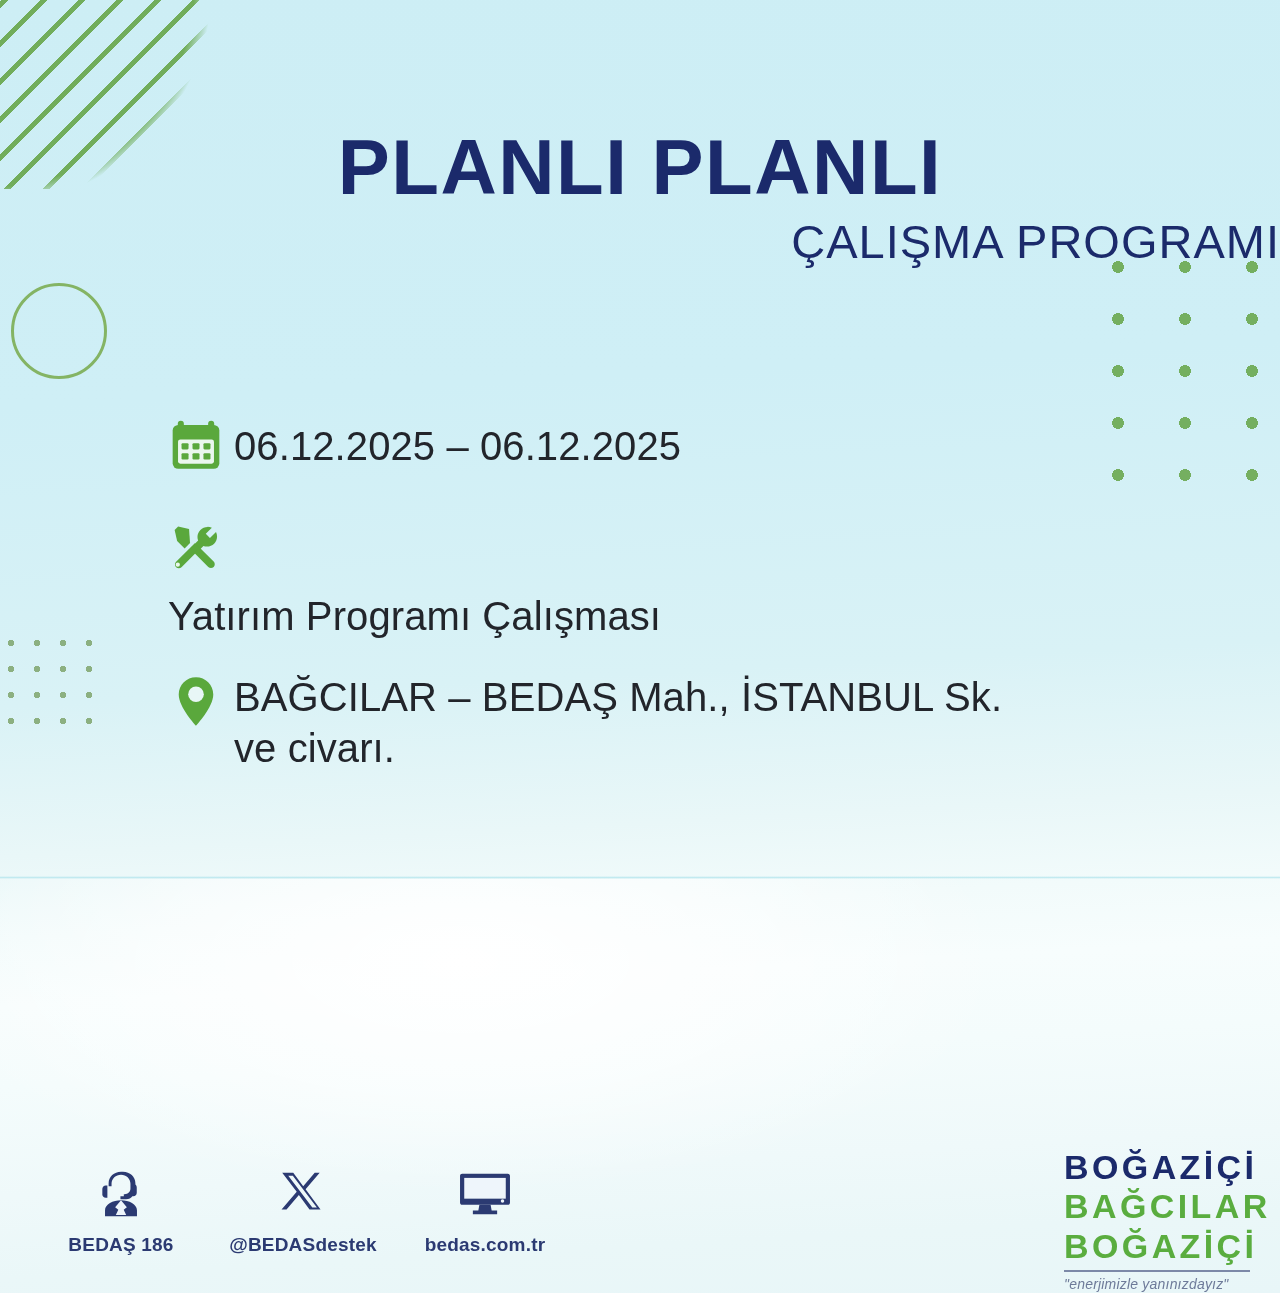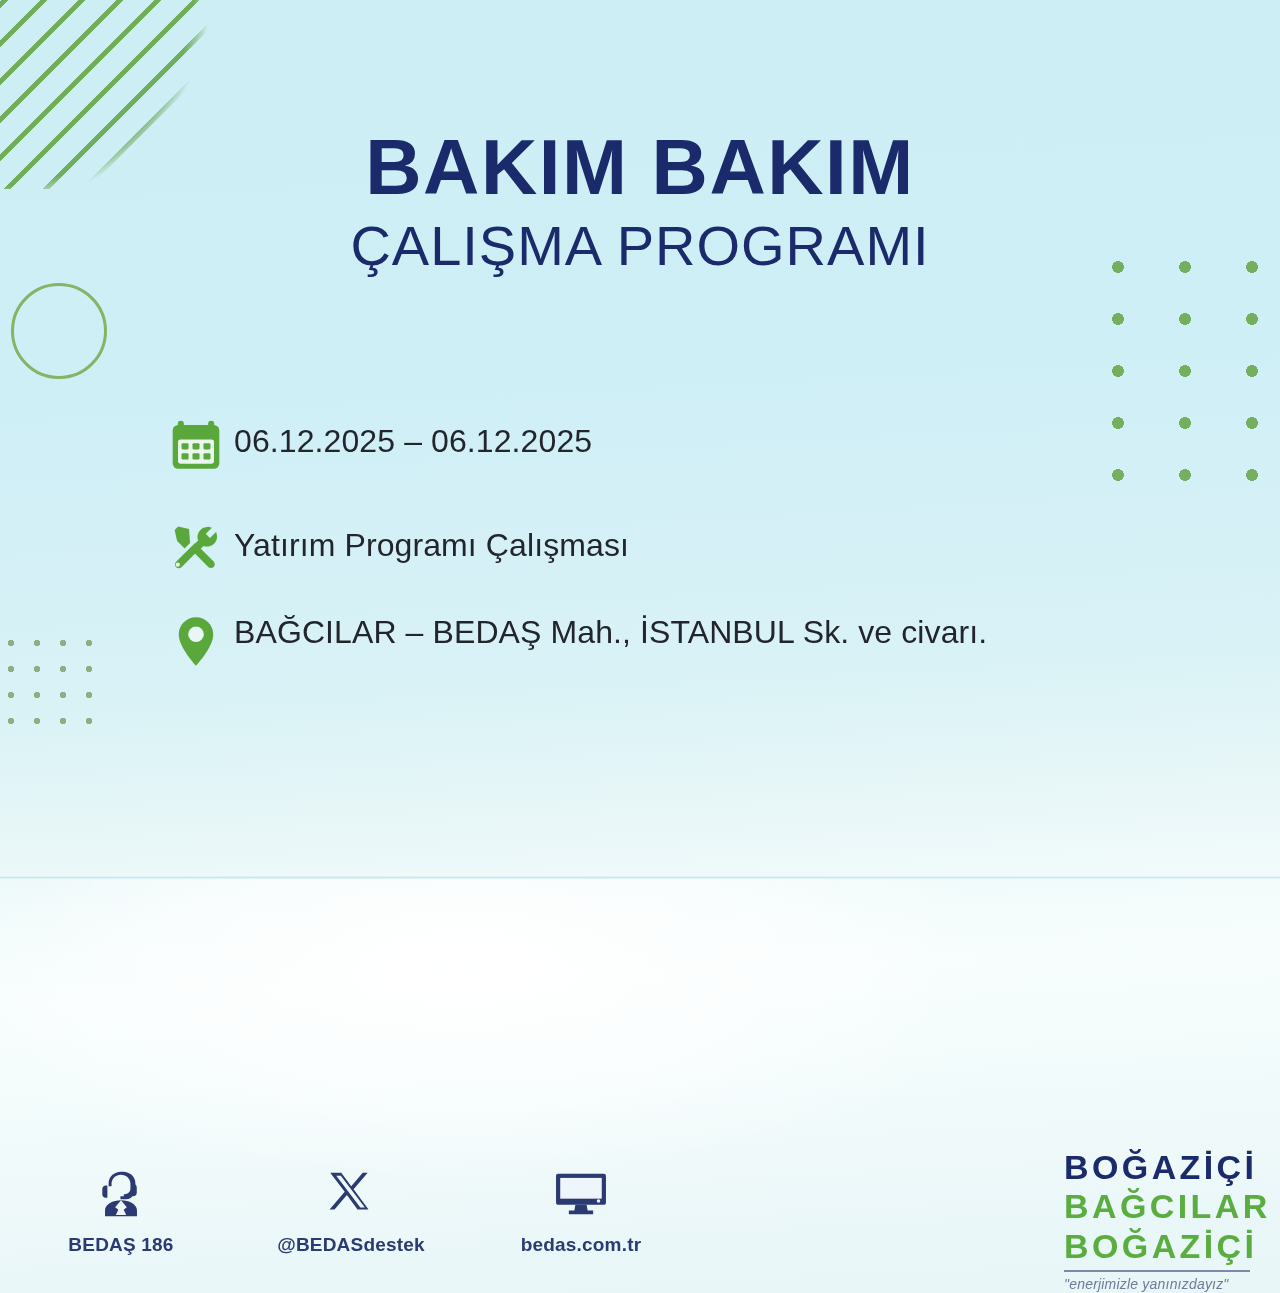--- a/index.html
+++ b/index.html
@@ -114,24 +114,25 @@
   .title-main {
     font-size: 78px;
     font-weight: 700;
     letter-spacing: 1.5px;
     color: #1b2a6b;
     display: block;
   }
   .title-sub {
     display: block;
     margin-top: 12px;
-    font-size: 56px;
+    font-size: 47px;
     font-weight: 400;
     letter-spacing: 1px;
     color: #1b2a6b;
+    text-align: right;
   }
 
   
   .info-list {
     position: absolute;
     left: 168px;
     top: 412px;
     width: 920px;
   }
   .info-row {
@@ -140,39 +141,39 @@
     margin-bottom: 20px;
   }
   .info-row .icon-slot {
     flex: 0 0 66px;
     height: 66px;
     display: flex;
     align-items: center;
     justify-content: flex-start;
   }
   .info-row .info-text {
-    font-size: 32px;
+    font-size: 40px;
     color: #22252b;
     line-height: 1.28;
     padding-top: 9px;
     letter-spacing: 0.1px;
   }
   .row-date   { margin-bottom: 38px; }
   .row-time   { margin-bottom: 40px; }
-  .row-work   { margin-bottom: 26px; }
+  .row-work   { margin-bottom: 26px; flex-direction: column; }
   .row-loc .info-text { max-width: 800px; padding-top: 4px; }
 
   
   .footer-contacts {
     position: absolute;
     left: 46px;
     top: 1163px;
     display: flex;
     align-items: flex-start;
-    gap: 80px;
+    gap: 32px;
   }
   .contact {
     width: 150px;
     display: flex;
     flex-direction: column;
     align-items: center;
   }
   .contact .c-icon {
     height: 62px;
     display: flex;
@@ -227,21 +228,21 @@
 <div id="poster">
 
   <div class="stripes"></div>
   <div class="circle-outline"></div>
   <div class="dots-left"></div>
   <div class="dots-right"></div>
   <div class="seam"></div>
   <div class="lower-wash"></div>
 
   <div class="heading">
-    <span class="title-main">BAKIM BAKIM</span>
+    <span class="title-main">PLANLI PLANLI</span>
     <span class="title-sub">ÇALIŞMA PROGRAMI</span>
   </div>
 
   <div class="info-list">
 
     <div class="info-row row-date">
       <span class="icon-slot">
         <svg width="56" height="56" viewBox="0 0 24 24" aria-hidden="true">
           <rect x="4.2" y="1.6" width="2.6" height="5.2" rx="1.3" fill="#5aa83c"></rect>
           <rect x="17.2" y="1.6" width="2.6" height="5.2" rx="1.3" fill="#5aa83c"></rect>

